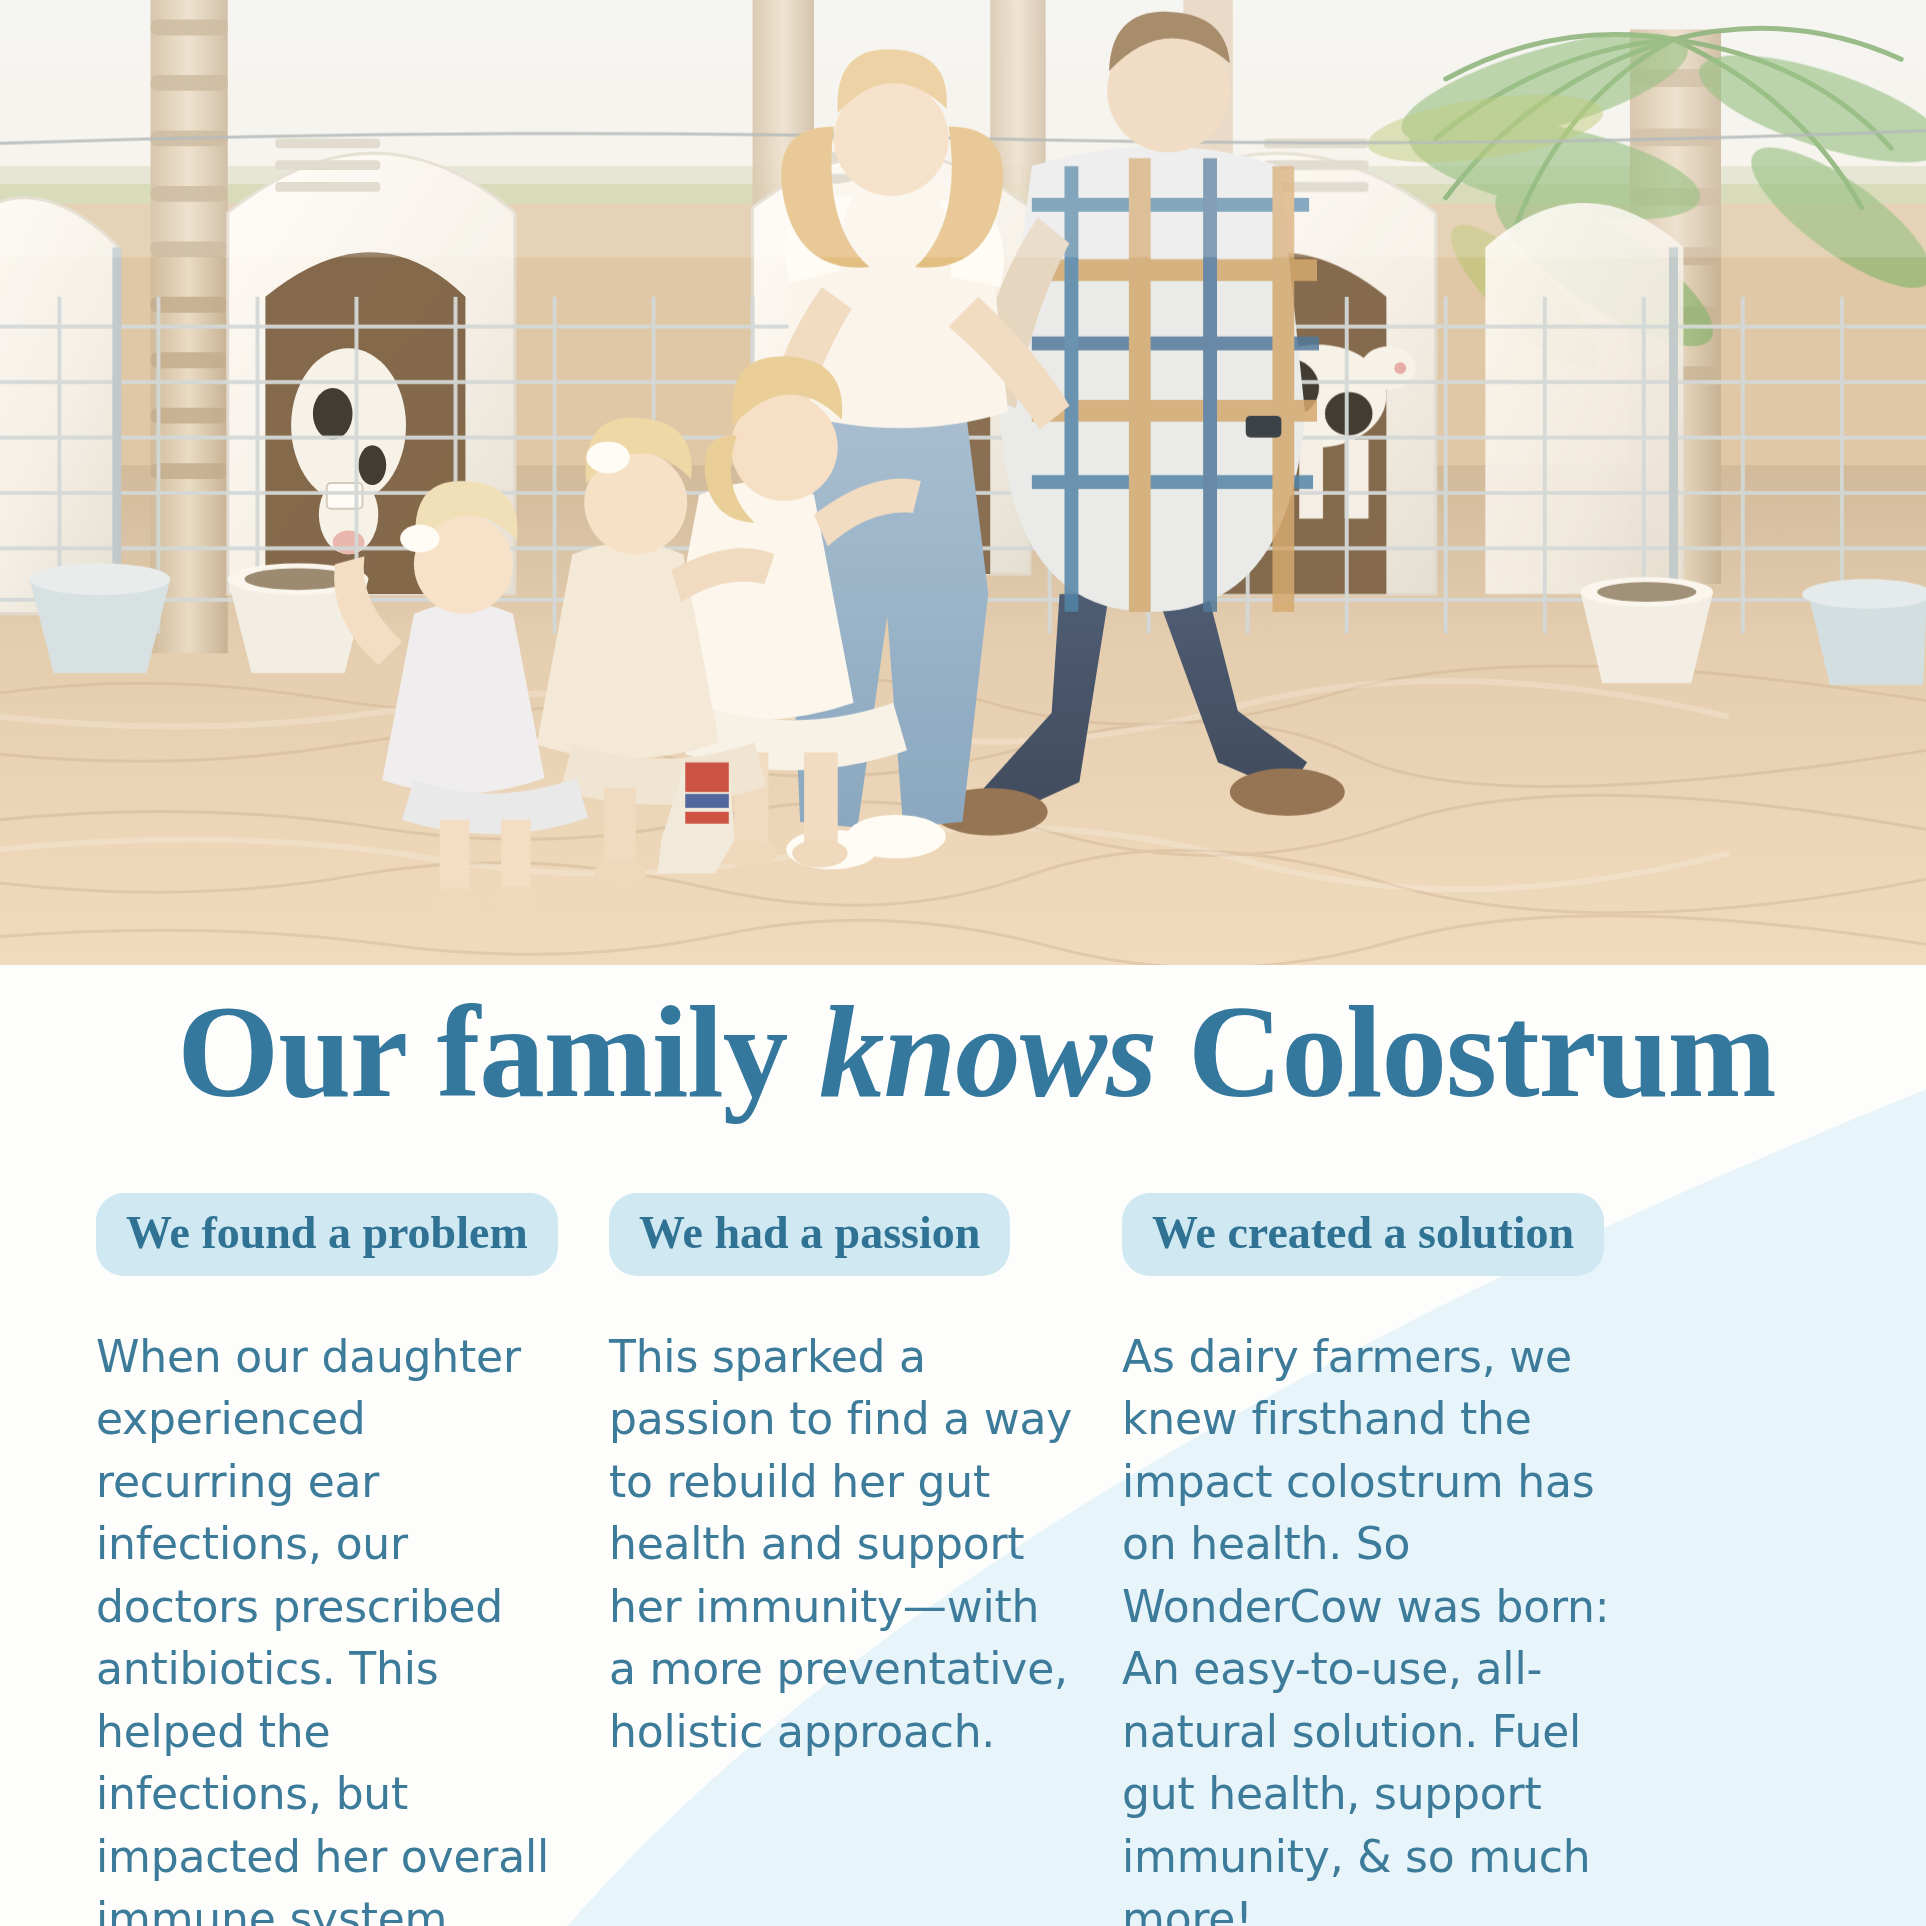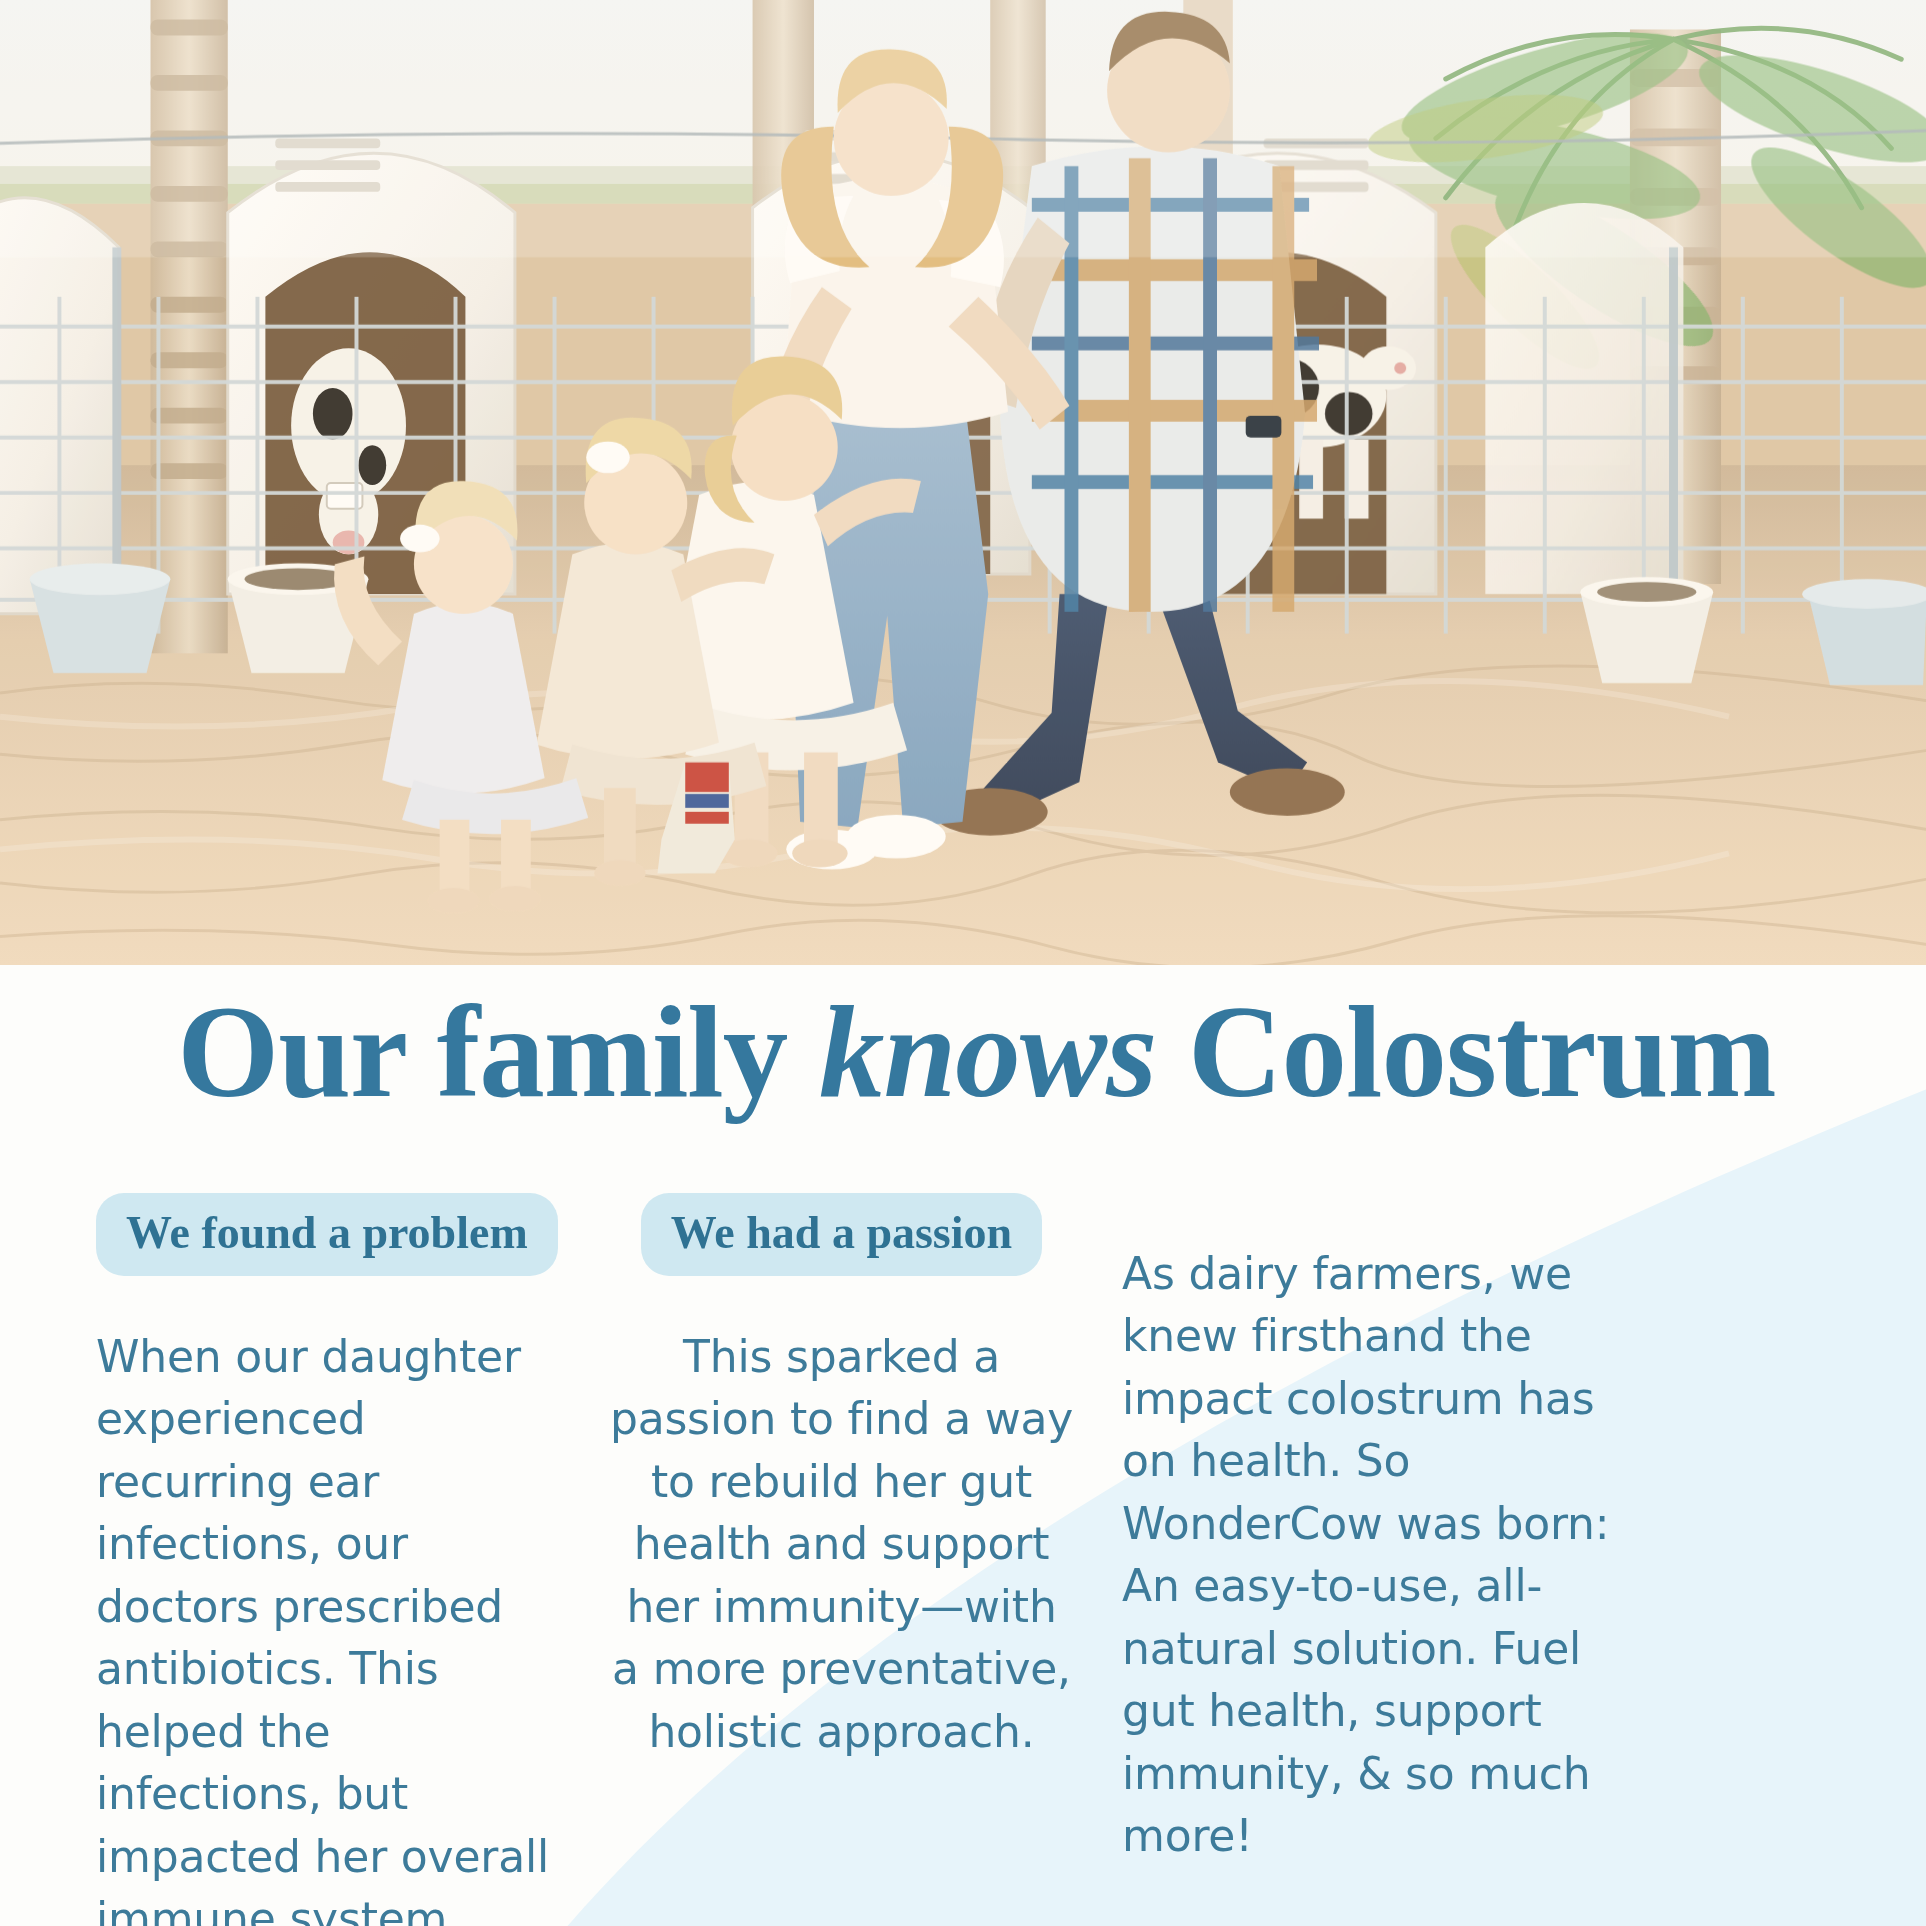--- a/index.html
+++ b/index.html
@@ -75,21 +75,21 @@
     top: 228px;
     left: 83px;
     width: 1772px;
     display: flex;
     gap: 48px;
     align-items: flex-start;
   }
 
   .col { width: 543px; }
   .col.c1 { width: 465px; }
-  .col.c2 { width: 465px; text-align: center; }
+  .col.c2 { width: 465px; }
   .col.c3 { width: 507px; }
 
   .badge {
     display: inline-block;
     background: #cfe8f1;
     border-radius: 28px;
     padding: 17px 30px 20px 30px;
     font-family: "Liberation Serif", "DejaVu Serif", serif;
     font-weight: 700;
     font-size: 46px;
@@ -463,19 +463,20 @@
         <div class="badge">We found a problem</div>
         <p class="body-text">When our daughter experienced recurring ear infections, our doctors prescribed antibiotics. This helped the infections, but impacted her overall immune system.</p>
       </div>
 
       <div class="col c2">
         <div class="badge">We had a passion</div>
         <p class="body-text">This sparked a passion to find a way to rebuild her gut health and support her immunity—with a more preventative, holistic approach.</p>
       </div>
 
       <div class="col c3">
+        <div class="badge">We created a solution</div>
         <p class="body-text">As dairy farmers, we knew firsthand the impact colostrum has on health. So WonderCow was born: An easy-to-use, all-natural solution. Fuel gut health, support immunity, &amp; so much more!</p>
       </div>
 
     </div>
   </div>
 </div>
 
 
 </body></html>

